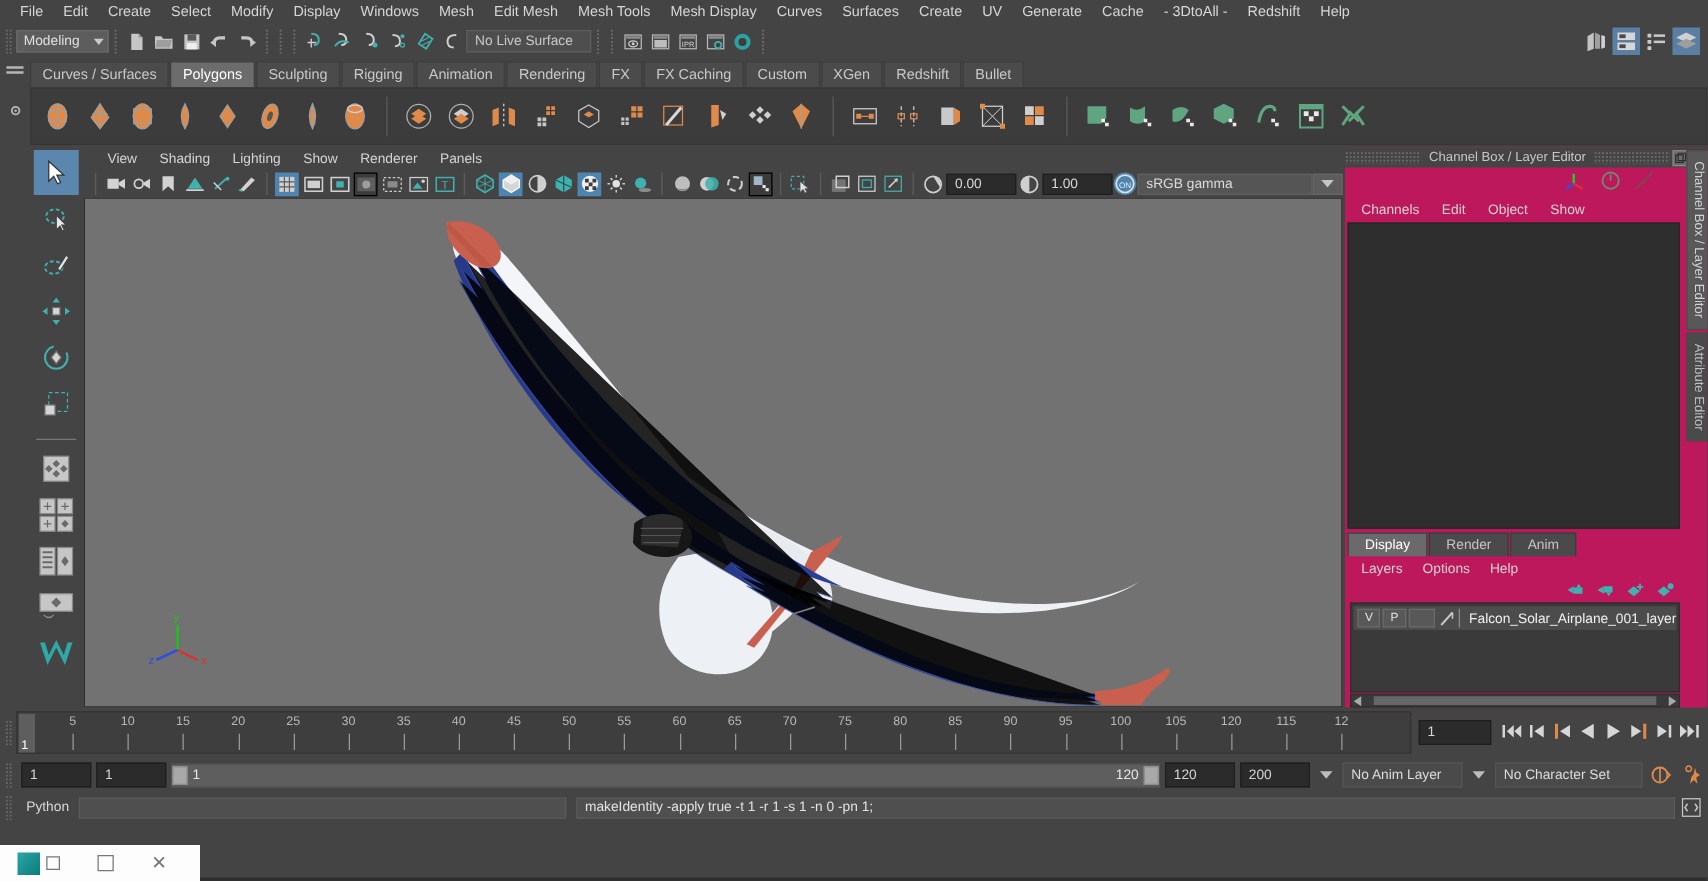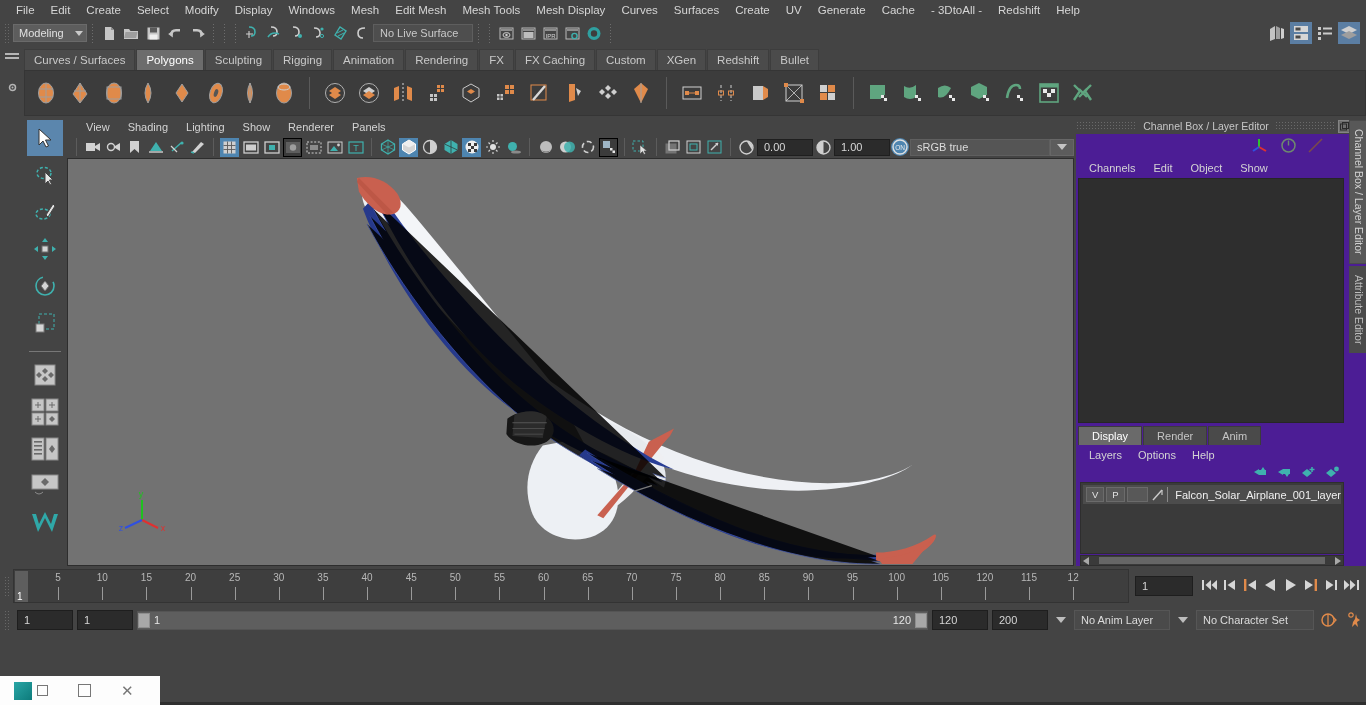--- a/index.html
+++ b/index.html
@@ -68,21 +68,21 @@
              font-size:11px;display:flex;align-items:center;padding-left:6px;position:relative;}
   .gammaArrow{ width:24px;height:17px;background:#5c5c5c;border:1px solid #676767;
                display:flex;align-items:center;justify-content:center;}
 
   .viewport{ flex:1; background:#727272; position:relative; border:1px solid #2d2d2d; overflow:hidden;}
   .persplabel{ position:absolute; left:0; right:0; bottom:4px; text-align:center; color:#fff;
                font-size:11px; font-weight:bold; }
   .axisgiz{ position:absolute; left:48px; bottom:22px; width:56px;height:56px;}
 
   
-  .rightpanel{ width:290px; background:#4c1d95; display:flex; flex-direction:column; }
+  .rightpanel{ width:290px; background:#be185d; display:flex; flex-direction:column; }
   .cbTitle{ height:16px; display:flex; align-items:center; background:#444; position:relative; }
   .dots{ flex:1; height:10px; background-image:radial-gradient(circle,#6a6a6a 38%,transparent 39%);
          background-size:3px 3px; }
   .cbTitle .ttxt{ font-size:10.5px; color:#c6c6c6; padding:0 6px; white-space:nowrap;}
   .winbtn{ width:13px;height:13px;background:#6e6e6e;border:1px solid #848484;margin-left:2px;
            display:flex;align-items:center;justify-content:center;font-size:9px;color:#2a2a2a;}
   .gizrow{ height:24px; display:flex; align-items:center; justify-content:flex-end; padding-right:42px; gap:10px;}
   .cbMenu{ height:20px; display:flex; align-items:center; padding-left:6px; gap:4px;}
   .cbMenu .cmi{ padding:0 7px; font-size:11px; color:#d4d4d4; }
   .cbBody{ flex:1; background:#2e2e2e; margin:0 22px 0 2px; border:1px solid #262626;}
@@ -939,21 +939,21 @@
         <div class="numfld">
           <span>1.00</span>
         </div>
         <div class="ti on" style="border-radius:50%;width:18px;height:18px;">
           <svg width="16" height="16" viewBox="0 0 16 16">
               <circle cx="8" cy="8" r="7" fill="none" stroke="#dfdfdf" stroke-width="1.4"></circle>
               <text x="8" y="11" font-size="6.5" fill="#eaeaea" text-anchor="middle" font-family="Liberation Sans">ON</text>
             </svg>
         </div>
         <div class="gammaSel">
-          <span>sRGB true</span>
+          <span>sRGB gamma</span>
         </div>
         <div class="gammaArrow">
           <span style="width:0;height:0;border-left:5px solid transparent;border-right:5px solid transparent;border-top:6px solid #c4c4c4;"></span>
         </div>
       </div>
 
       <div class="viewport">
         <svg width="100%" height="100%" viewBox="0 0 995 425" preserveAspectRatio="none">
 
           <path d="M297 27 C288 33 290 44 300 62 C330 118 400 200 470 255 C540 310 650 358 760 345 C790 341 820 333 836 320
@@ -1285,20 +1285,34 @@
         </svg>
     </div>
     <div style="width:22px;display:flex;justify-content:center;">
       <svg width="18" height="18" viewBox="0 0 18 18">
           <circle cx="5" cy="4" r="2.2" fill="none" stroke="#e08a4a" stroke-width="1.2"></circle>
           <path d="M10 3 L11 7 L14 9 L11 11 L12 16 L9 13 L6 16 L7 11 L9 8Z" fill="#e08a4a"></path>
         </svg>
     </div>
   </div>
 
+  <div class="cmdrow">
+    <div class="gripv"></div>
+    <div class="cmdlabel">Python</div>
+    <div class="cmdinput"></div>
+    <div class="cmdout">
+      <span>makeIdentity -apply true -t 1 -r 1 -s 1 -n 0 -pn 1;</span>
+    </div>
+    <div style="width:26px;display:flex;justify-content:center;">
+      <svg width="16" height="16" viewBox="0 0 16 16">
+          <rect x="1" y="1" width="14" height="14" fill="none" stroke="#c6c6c6"></rect>
+          <path d="M5 5 L3 8 L5 11M11 5 L13 8 L11 11" stroke="#c6c6c6" stroke-width="1.2" fill="none"></path>
+        </svg>
+    </div>
+  </div>
 
   <div class="stripe"></div>
 
   <div class="taskbar">
     <div class="tbicon"></div>
     <div class="tbsq"></div>
     <div class="tbmin"></div>
     <div class="tbx">✕</div>
   </div>
 

